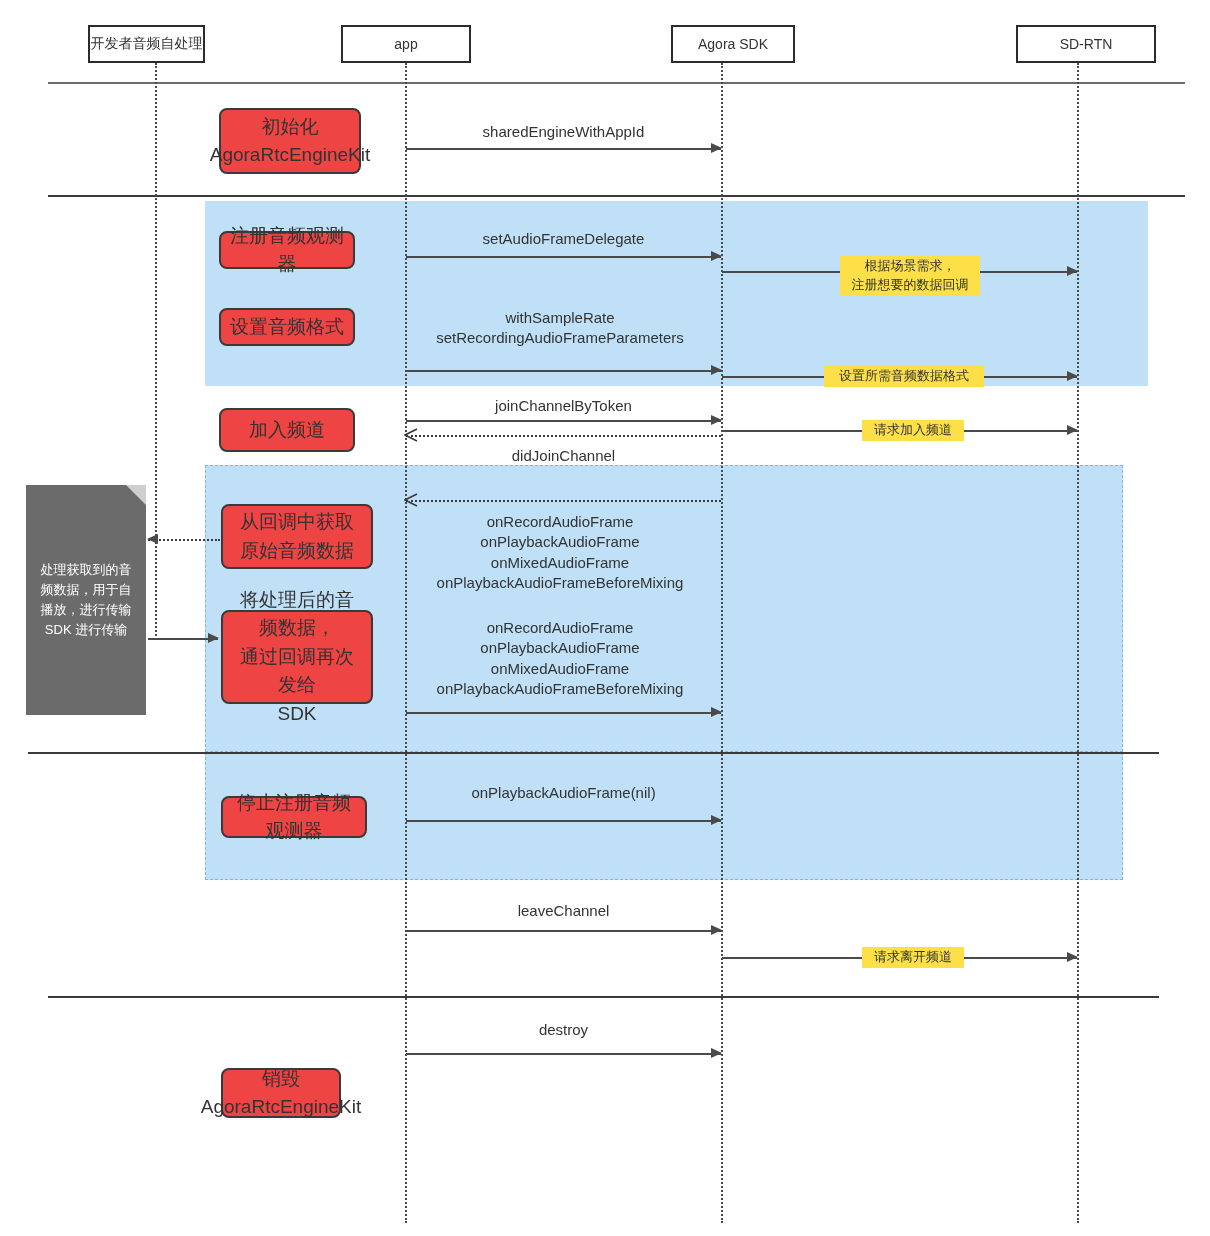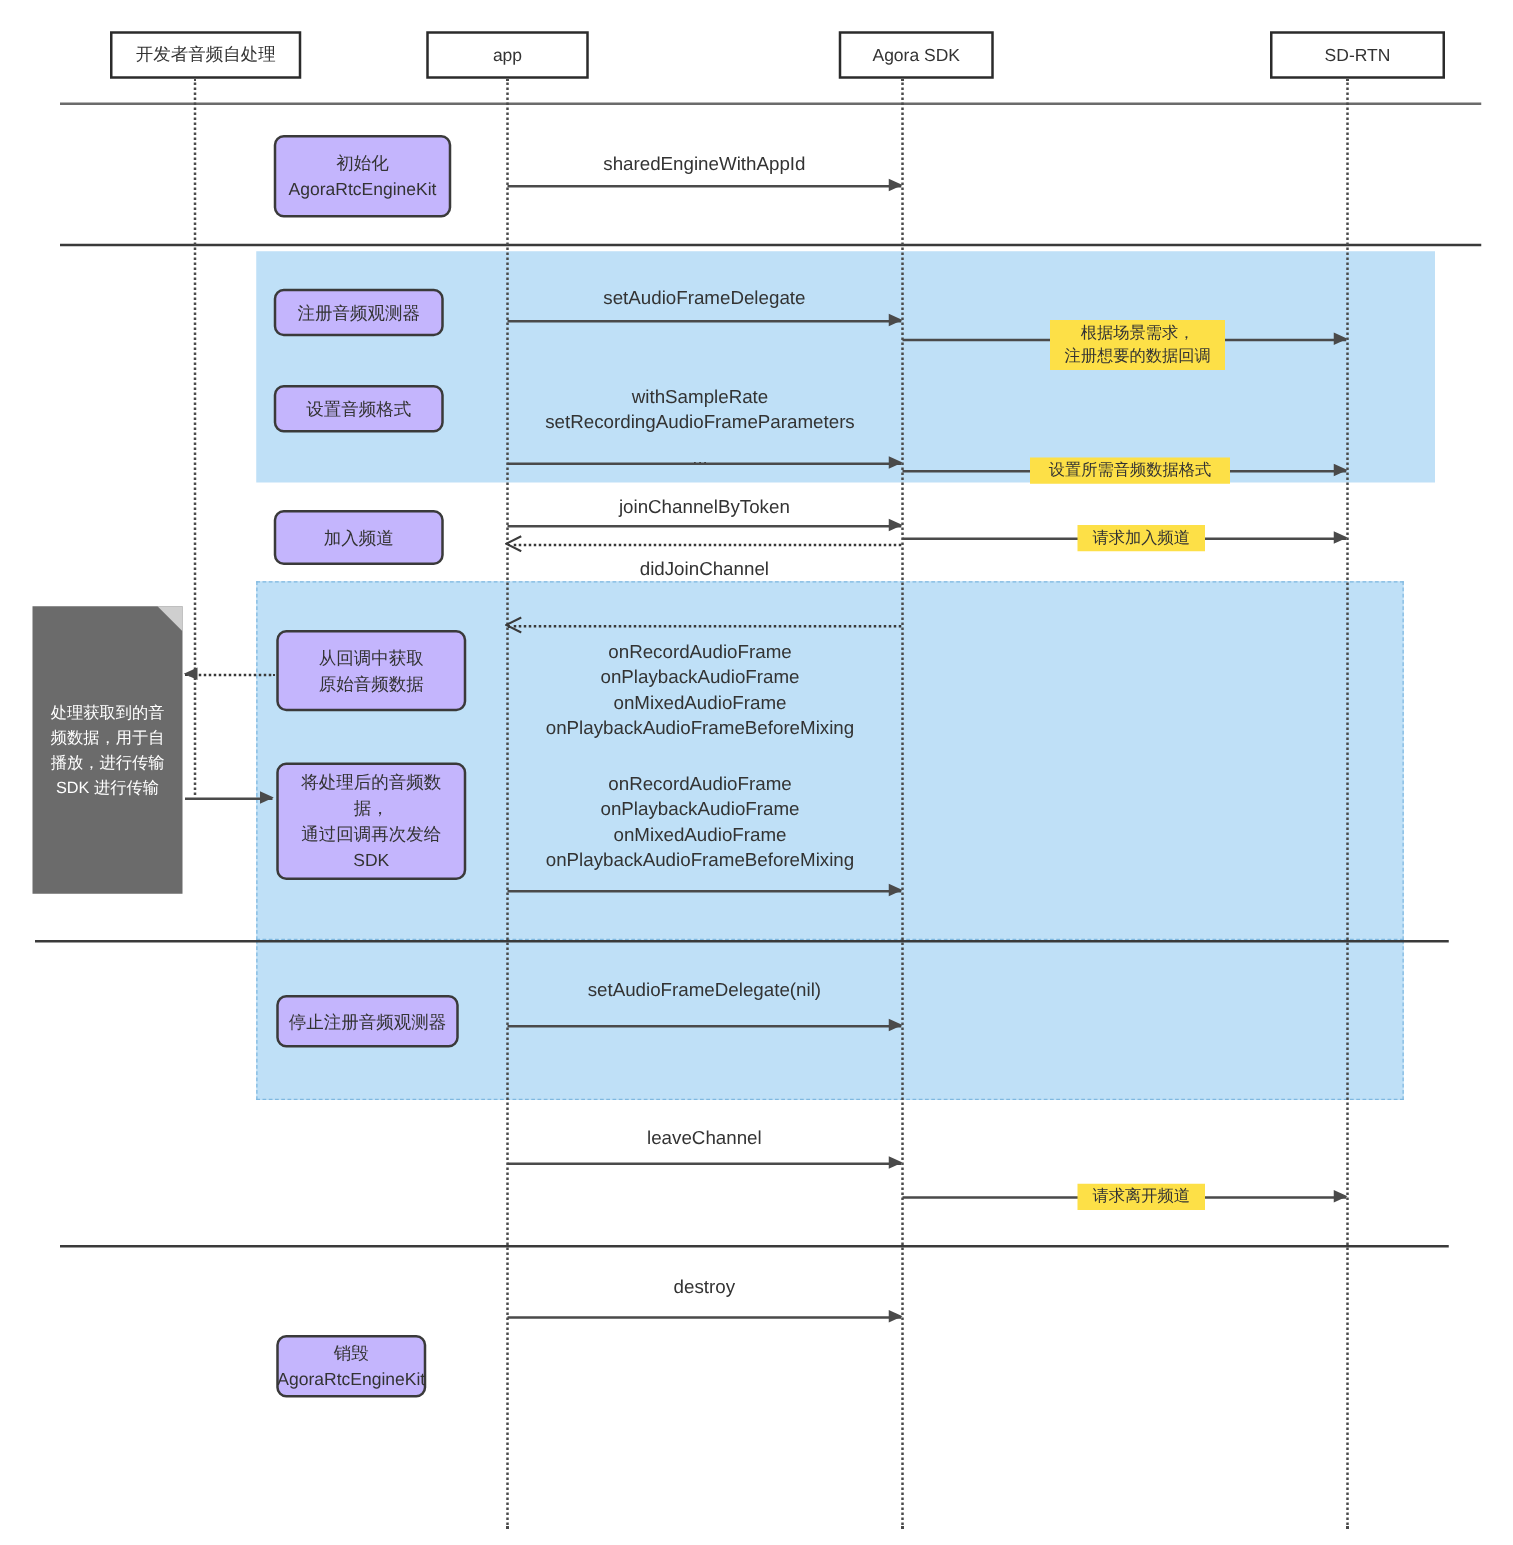--- a/index.html
+++ b/index.html
@@ -17,22 +17,22 @@
   
   .sep{position:absolute;height:0;border-top:2px solid #6b6b6b;}
   .sep.dark{border-top:2px solid #3a3a3a;}
 
   
   .band{position:absolute;background:#bfe0f7;}
   .band.dashed{border:1px dashed #7fb8e0;box-sizing:border-box;}
 
   
   .step{position:absolute;box-sizing:border-box;border:2px solid #3a3a3a;border-radius:8px;
-        background:#c4b5fd;display:flex;align-items:center;justify-content:center;text-align:center;
-        font-size:14px;color:#333;line-height:1.5;padding:4px 8px;}
+        background:#ef4444;display:flex;align-items:center;justify-content:center;text-align:center;
+        font-size:19px;color:#333;line-height:1.5;padding:4px 8px;}
 
   
   .note{position:absolute;background:#6b6b6b;color:#fff;font-size:13px;line-height:1.55;
         display:flex;align-items:center;justify-content:center;text-align:center;padding:6px 10px;
         box-sizing:border-box;}
   .note-fold{position:absolute;width:0;height:0;border-left:20px solid transparent;
              border-top:20px solid #cfcfcf;}
 
   
   .arrow{position:absolute;height:0;}
@@ -49,21 +49,21 @@
 
   
   .msg{position:absolute;text-align:center;font-size:15px;color:#333;line-height:1.35;}
   .msg.onlabel-cn{background:#fde047;padding:1px 5px;font-size:13px;line-height:1.45;}
 </style>
 </head>
 <body>
 
 <div id="canvas">
 
-  <div class="actor" style="left:88px;top:25px;width:153px;">
+  <div class="actor" style="left:88px;top:25px;width:117px;">
     <span>开发者音频自处理</span>
   </div>
   <div class="actor" style="left:341px;top:25px;width:130px;">
     <span>app</span>
   </div>
   <div class="actor" style="left:671px;top:25px;width:124px;">
     <span>Agora SDK</span>
   </div>
   <div class="actor" style="left:1016px;top:25px;width:140px;">
     <span>SD-RTN</span>
@@ -225,21 +225,21 @@
     <div>onPlaybackAudioFrame</div>
     <div>onMixedAudioFrame</div>
     <div>onPlaybackAudioFrameBeforeMixing</div>
   </div>
   <div class="arrow" style="left:406px;top:712px;width:315px;">
     <div class="shaft solid-shaft"></div>
       <div class="head-r"></div>
   </div>
 
   <div class="msg" style="left:406px;top:783px;width:315px;">
-    <span>setAudioFrameDelegate(nil)</span>
+    <span>onPlaybackAudioFrame(nil)</span>
   </div>
   <div class="arrow" style="left:406px;top:820px;width:315px;">
     <div class="shaft solid-shaft"></div>
       <div class="head-r"></div>
   </div>
 
   <div class="msg" style="left:406px;top:901px;width:315px;">
     <span>leaveChannel</span>
   </div>
   <div class="arrow" style="left:406px;top:930px;width:315px;">

